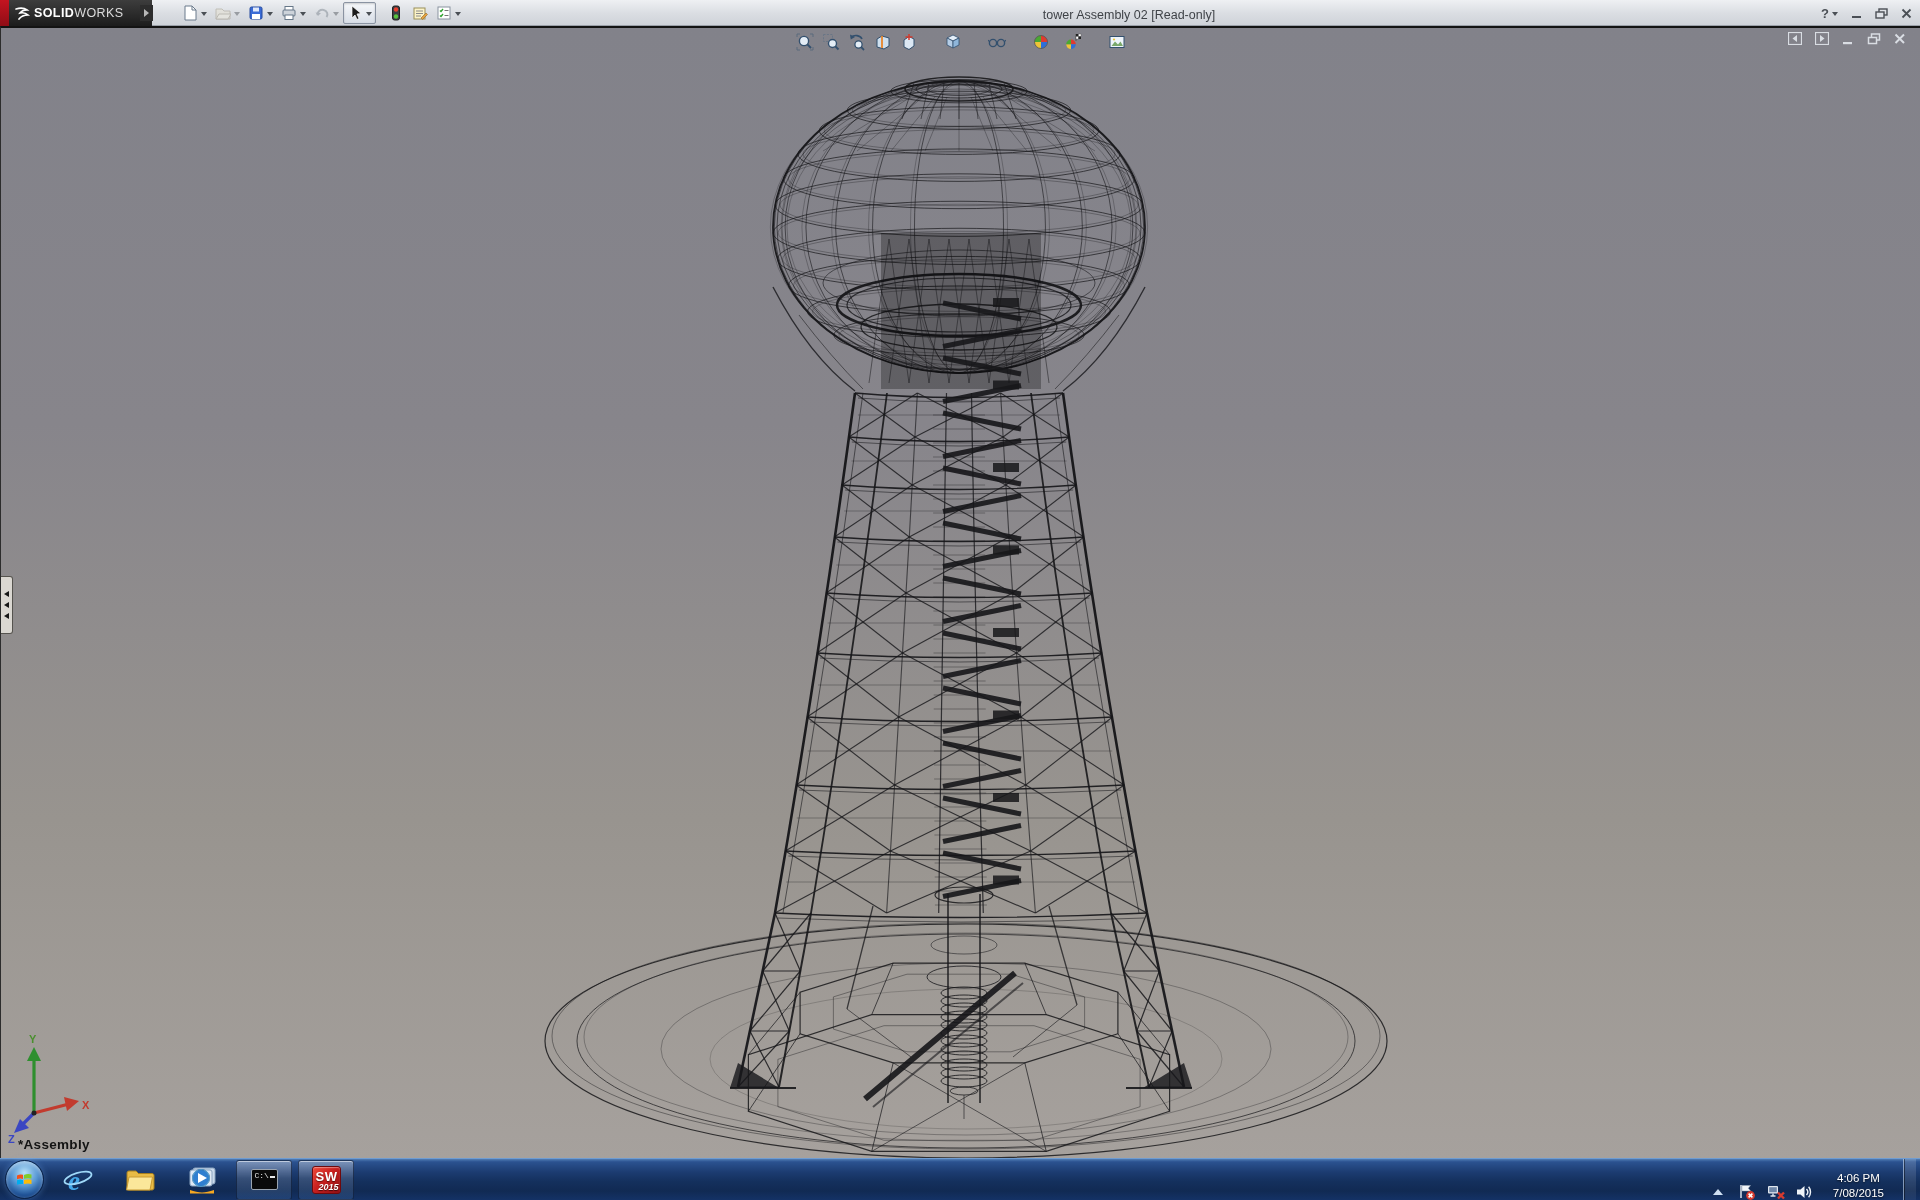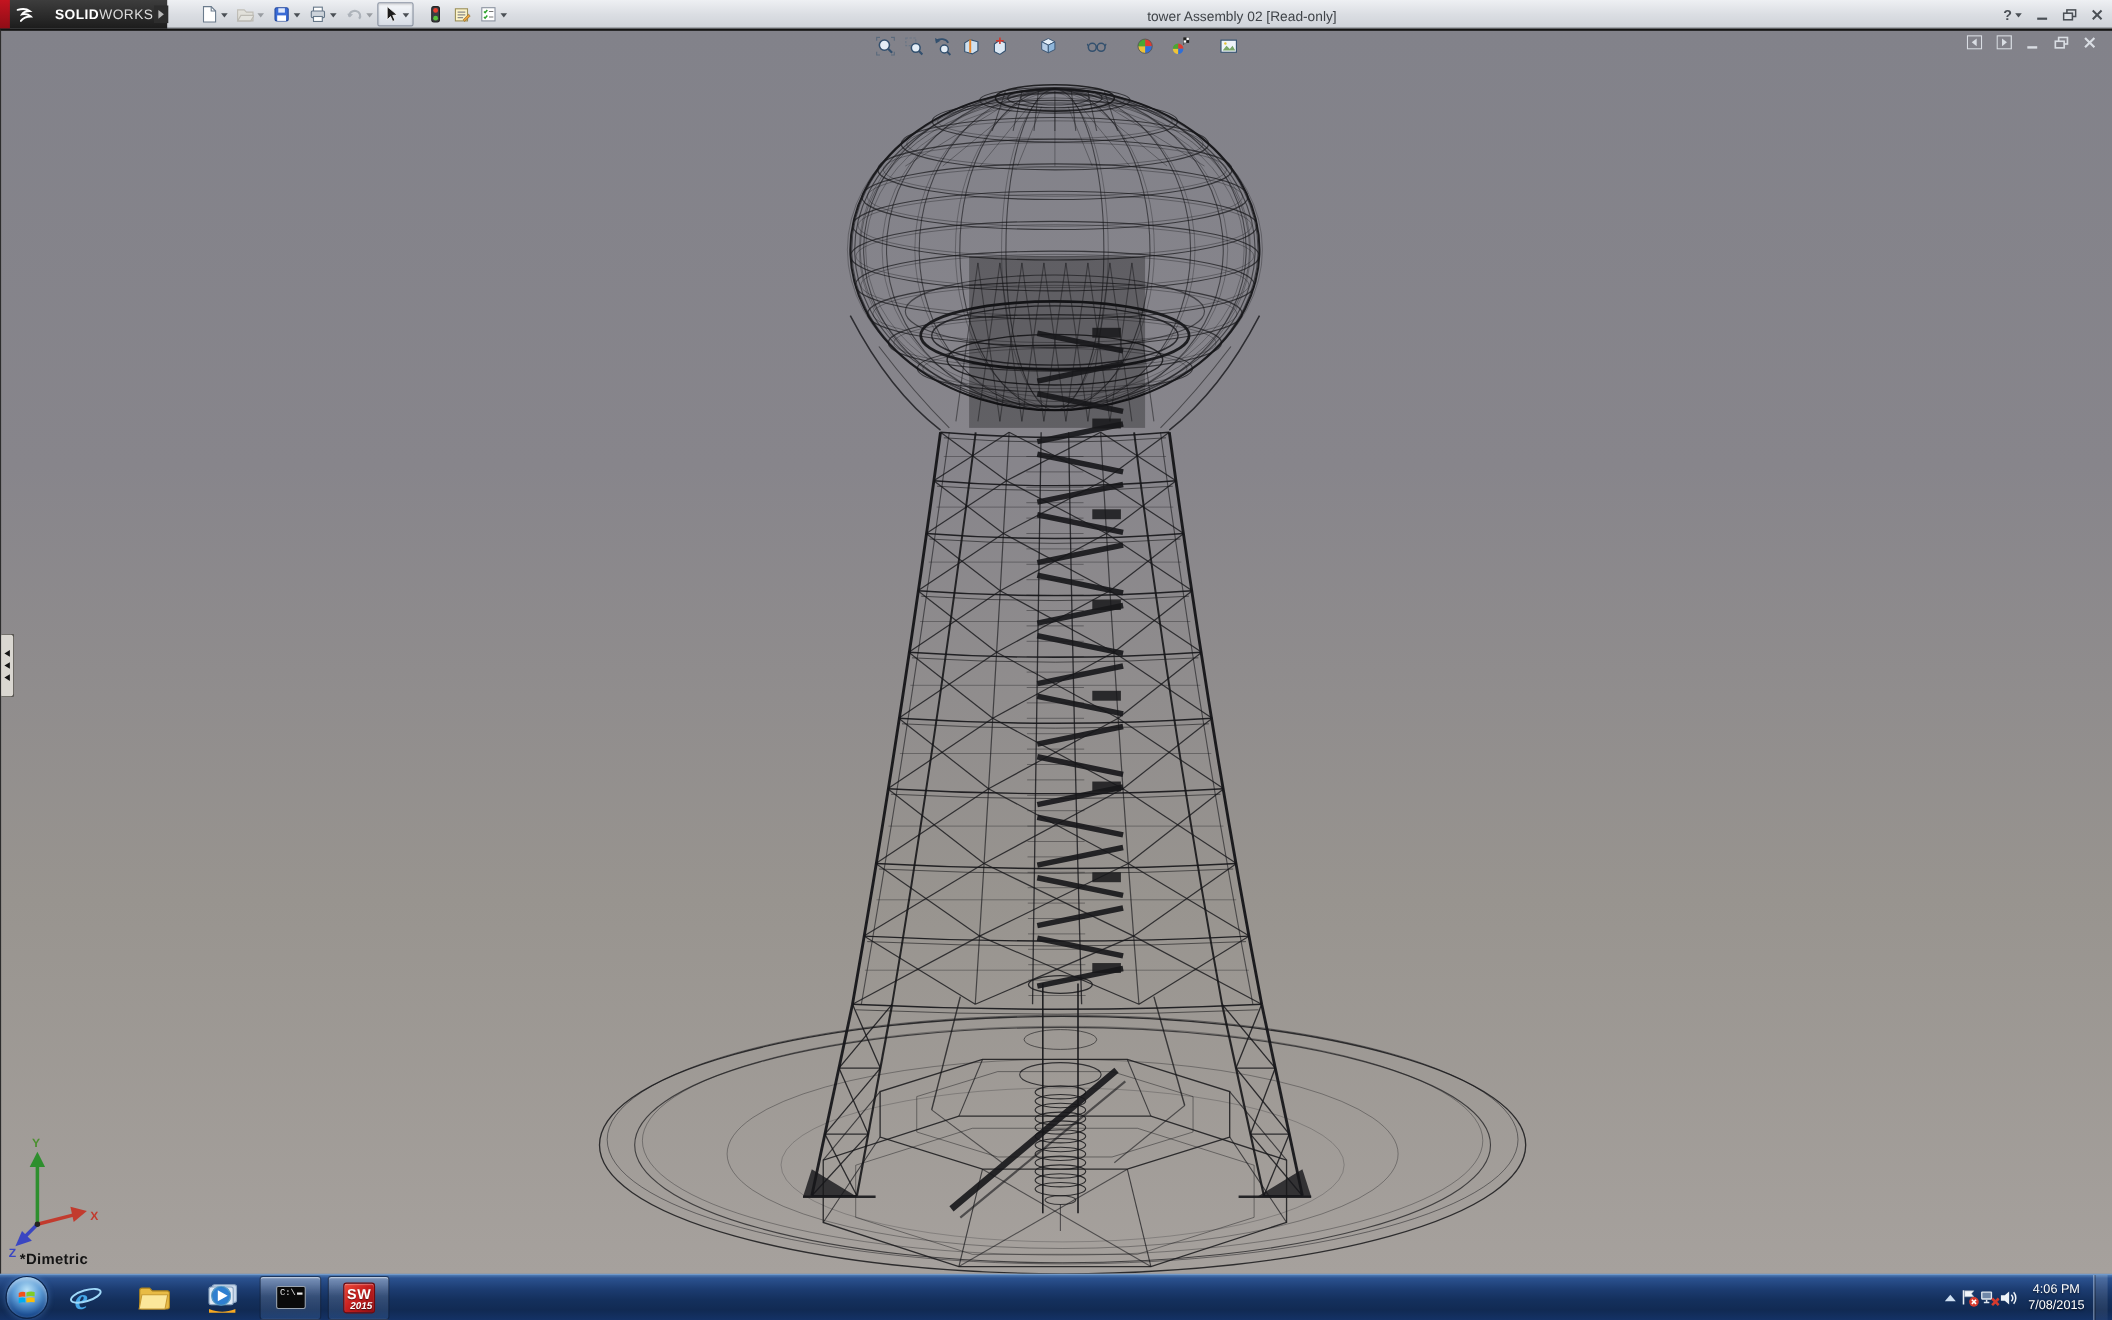--- a/index.html
+++ b/index.html
@@ -7,21 +7,21 @@
     font-family:"Liberation Sans", sans-serif; }
   #root { position:relative; width:1920px; height:1200px; background:#888; }
 
   
   .titlebar { position:absolute; top:0; left:0; right:0; height:26px;
     background:linear-gradient(#eef0f3,#dadde2 55%,#cfd3d9);
     border-bottom:1px solid #9aa0a8; }
   .brand { position:absolute; left:0; top:0; height:26px; width:152px; display:flex; align-items:center;
     background:linear-gradient(#3d3d3d,#1c1c1c); }
   .brand-stripe { position:absolute; left:0; top:0; width:9px; height:26px; background:linear-gradient(#c41420,#8f0d16); }
-  .brand-logo { margin-left:14px; display:flex; align-items:center; gap:19px; color:#fff; }
+  .brand-logo { margin-left:14px; display:flex; align-items:center; gap:3px; color:#fff; }
   .brand-swoosh { width:17px; height:15px; }
   .brand-text { font-size:12.5px; letter-spacing:.4px; color:#fff; white-space:nowrap; }
   .brand-text b { font-weight:700; }
   .brand-text span { font-weight:400; color:#dcdcdc; }
   .brand-flyout { position:absolute; left:140px; top:5px; width:13px; height:16px;
     background:#2d2d2d; display:flex; align-items:center; justify-content:center; }
   .flyarrow { width:0; height:0; border:4px solid transparent; border-left:5px solid #b8b8b8; margin-left:4px; }
 
   .main-toolbar { position:absolute; left:178px; top:1px; height:24px; display:flex; align-items:center; }
   .tb-btn { height:22px; display:flex; align-items:center; padding:0 3px; border:1px solid transparent; border-radius:2px; }
@@ -72,21 +72,21 @@
     border:1px solid rgba(10,25,50,.65); box-shadow:inset 0 1px 0 rgba(255,255,255,.5); }
   .cmdbox { width:27px; height:21px; background:#0a0a0a; border:1px solid #9aa4b0; border-radius:2px;
     color:#e8e8e8; font-family:"Liberation Mono",monospace; font-size:8px; padding:2px 0 0 3px; line-height:1; }
   .cmd-cursor { display:inline-block; width:5px; height:2px; background:#e8e8e8; margin-left:1px; }
   .swbox { position:relative; width:29px; height:28px; border-radius:3px;
     background:linear-gradient(135deg,#ef4a3a 0%,#c8201f 45%,#8f0f14 100%);
     border:1px solid #6e0a0e; box-shadow:inset 0 1px 1px rgba(255,255,255,.4); }
   .sw-letters { position:absolute; left:3px; top:2px; color:#fff; font-weight:700; font-size:13px; letter-spacing:.5px; text-shadow:0 1px 1px rgba(0,0,0,.5); }
   .sw-year { position:absolute; right:1px; bottom:1px; color:#fff; font-weight:700; font-style:italic; font-size:9px; text-shadow:0 1px 1px rgba(0,0,0,.6); }
 
-  .tray { margin-left:auto; display:flex; align-items:center; padding-right:4px; }
+  .tray { margin-left:auto; display:flex; align-items:flex-end; gap:11px; padding-right:4px; }
   .tray-ic { width:18px; height:18px; display:flex; align-items:center; justify-content:center; }
   .clock { text-align:center; color:#fff; font-size:11.5px; line-height:1.3; text-shadow:0 1px 2px rgba(0,0,0,.7); padding:0 8px; white-space:nowrap; }
   .show-desktop { width:13px; height:42px; background:linear-gradient(rgba(255,255,255,.16),rgba(255,255,255,.05));
     border-left:1px solid rgba(190,210,235,.6); box-shadow:inset 1px 0 0 rgba(0,0,0,.45); }
 </style>
 </head>
 <body>
 
 <div id="root">
 
@@ -633,21 +633,21 @@
           <path d="M1.5 1.5 10 10 M10 1.5 1.5 10" stroke="#d9dde3" stroke-width="2"></path>
         </svg>
     </div>
 
     <div class="pane-tab">
       <div class="tri-left"></div>
       <div class="tri-left"></div>
       <div class="tri-left"></div>
     </div>
 
-    <div class="view-label">*Dimetric</div>
+    <div class="view-label">*Assembly</div>
   </div>
 
   <div class="taskbar">
     <div class="orb">
       <svg width="17" height="15">
         <path d="M1 3.4 Q4 1.9 7 2.7 L7 6.9 Q4 6.1 1 7.3 Z" fill="#f1511b"></path>
         <path d="M8 2.9 Q11.5 1.5 15.5 2.5 L15.5 6.5 Q11.5 5.7 8 6.7 Z" fill="#80cc28"></path>
         <path d="M1 8.3 Q4 7.1 7 7.9 L7 12.1 Q4 11.5 1 12.7 Z" fill="#00adef"></path>
         <path d="M8 7.9 Q11.5 6.9 15.5 7.7 L15.5 11.9 Q11.5 11.1 8 12.1 Z" fill="#fbbc09"></path>
       </svg>

